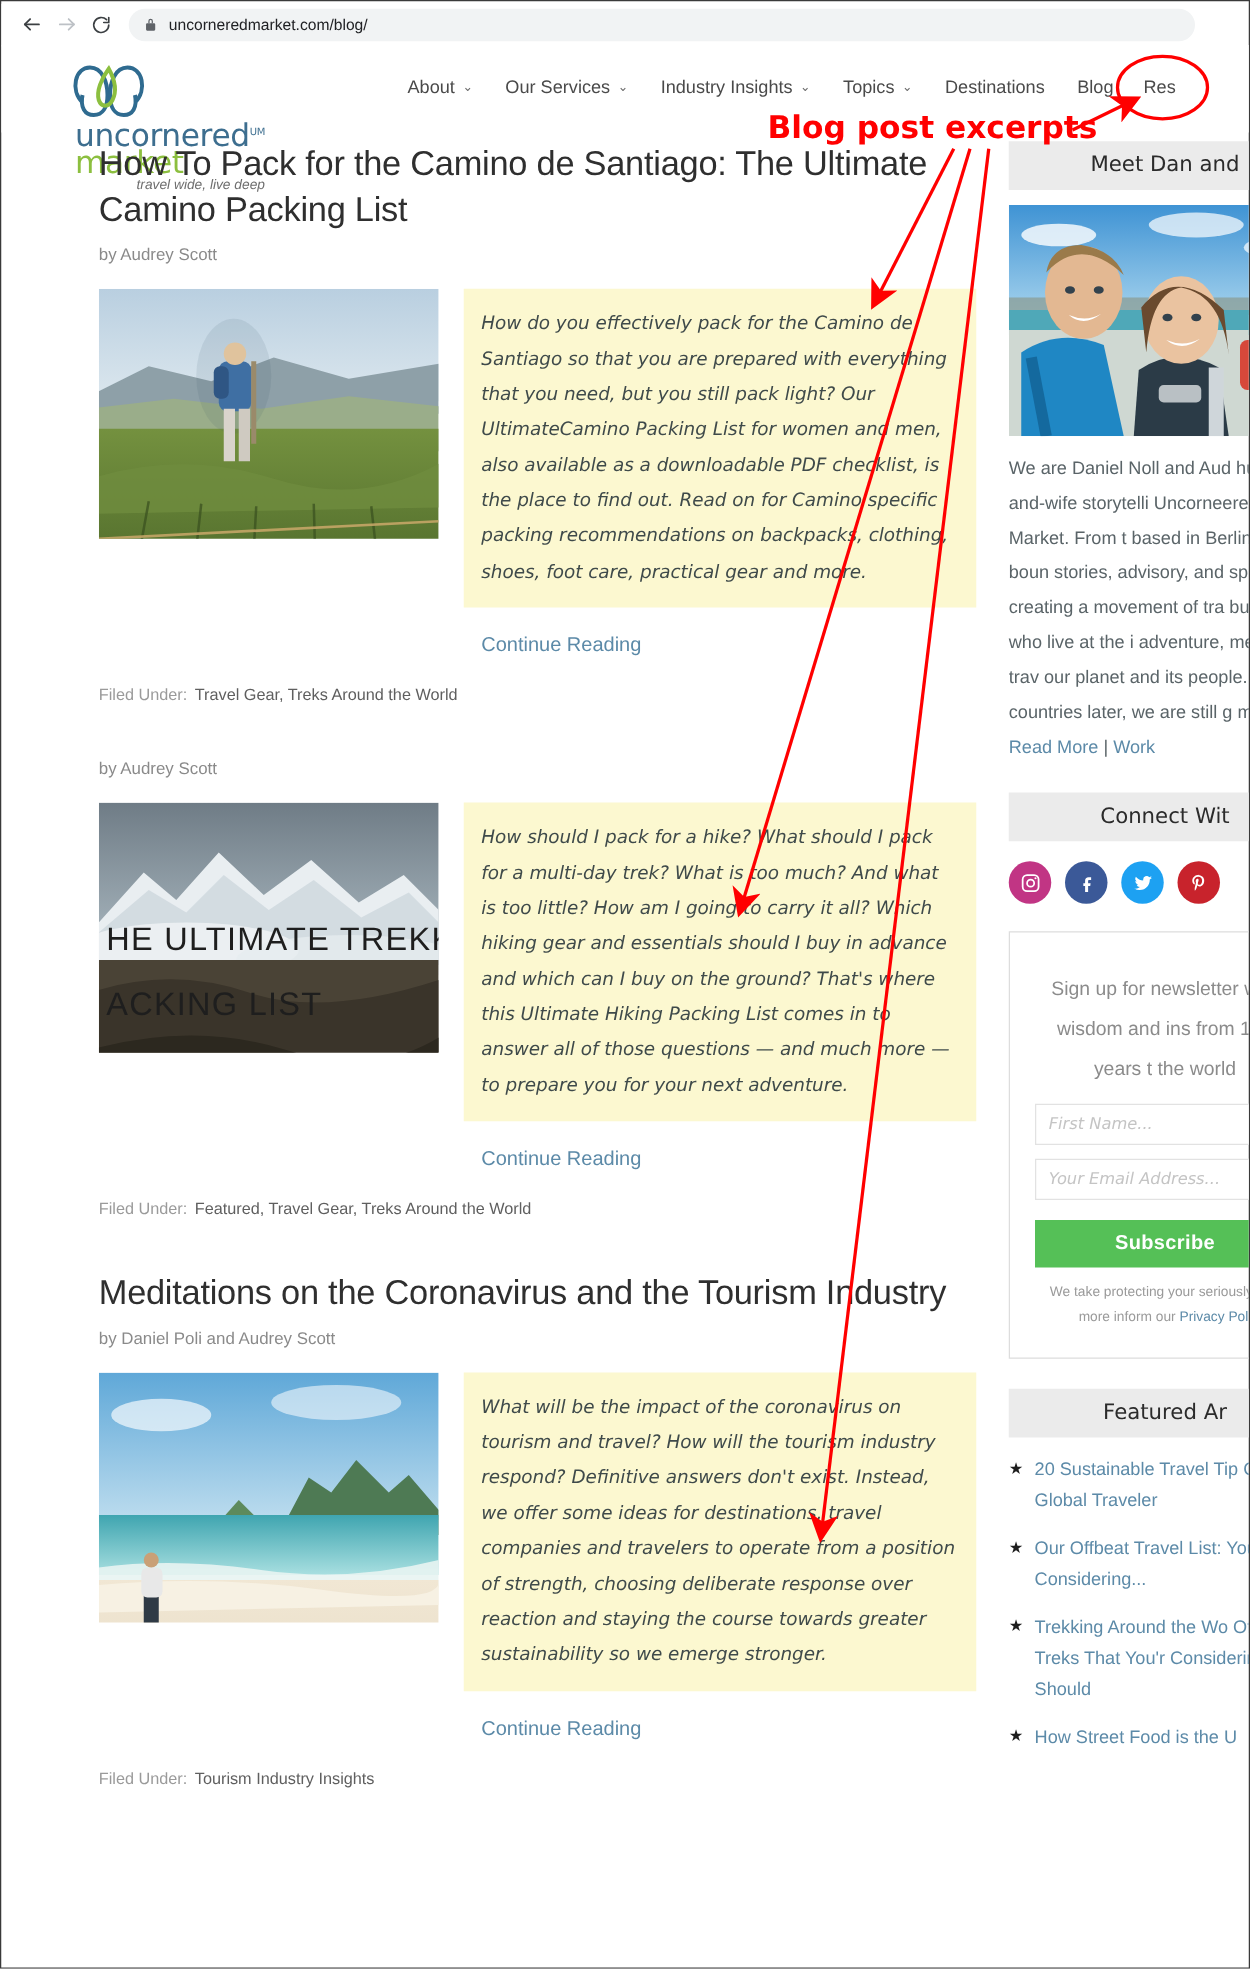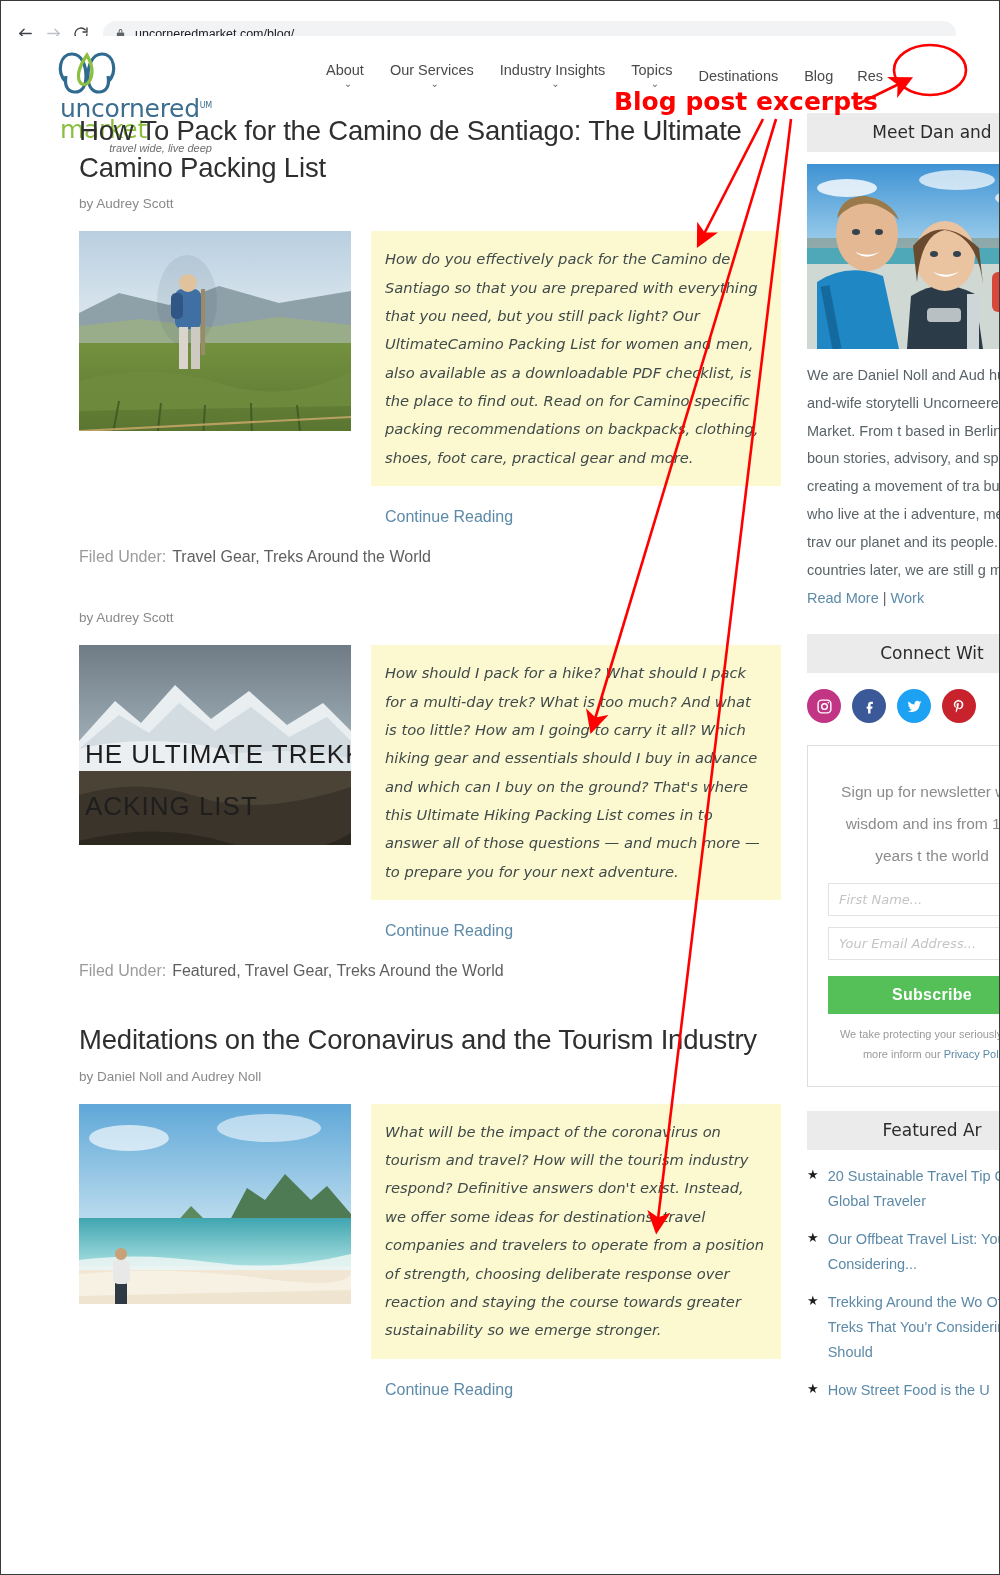--- a/index.html
+++ b/index.html
@@ -12,21 +12,21 @@
   #page {
     position: relative;
     width: 1000px; height: 1575px;
     background: #fff;
     border: 1px solid #3a3a3a;
     overflow: hidden;
   }
 
   
   .chrome {
-    position: absolute; top: 16px; left: 0;
+    position: absolute; top: 2px; left: 0;
     width: 971px; height: 34px;
     background: #ffffff;
     border-bottom: 1px solid #d8d8d8;
     display: flex; align-items: center;
     padding: 0 10px;
   }
   .nav-btn {
     width: 28px; height: 28px;
     display: flex; align-items: center; justify-content: center;
     color: #3c4043; font-size: 17px;
@@ -67,21 +67,20 @@
     margin-top: 1px; text-align: right;
   }
   .mainnav {
     position: absolute; left: 325px; top: 26px;
     display: flex; align-items: center;
     font-size: 14.5px; color: #4a4a4a;
   }
   .mainnav .navitem {
     margin-right: 26px; display: flex; align-items: center;
     white-space: nowrap;
-    flex-direction: column;
   }
   .caret { margin-left: 6px; font-size: 10px; color: #6a6a6a; }
 
   
   .content {
     position: absolute; top: 112px; left: 0;
     width: 790px;
   }
   .post { position: relative; padding: 0 10px 0 78px; }
   .post-title {
@@ -106,21 +105,21 @@
     font-style: italic;
     font-size: 14.7px; line-height: 1.93;
     color: #3f4a4a;
     font-family: "DejaVu Sans", sans-serif;
   }
   .continue {
     margin-top: 22px; margin-left: 14px;
     color: #5c8aa8; font-size: 16px;
   }
   .filed {
-    margin-top: 22px; font-size: 16px; color: #9a9a9a;
+    margin-top: 22px; font-size: 13px; color: #9a9a9a;
   }
   .filed b { color: #5f5f5f; font-weight: 400; margin-left: 6px; }
 
   
   .sidebar {
     position: absolute; top: 112px; left: 806px;
     width: 250px;
   }
   .side-head {
     background: #ebebeb;
@@ -365,21 +364,21 @@
           <div class="continue">Continue Reading</div>
         </div>
       </div>
       <div class="filed">
         <span>Filed Under:</span><b>Featured, Travel Gear, Treks Around the World</b>
       </div>
     </div>
 
     <div class="post" style="margin-top:42px;">
       <h1 class="post-title">Meditations on the Coronavirus and the Tourism Industry</h1>
-      <div class="post-byline">by Daniel Noll and Audrey Noll</div>
+      <div class="post-byline">by Daniel Poli and Audrey Scott</div>
       <div class="post-body">
         <div class="thumb">
           <svg class="ph" viewBox="0 0 272 280" preserveAspectRatio="none">
             <defs>
               <linearGradient id="sky3" x1="0" y1="0" x2="0" y2="1">
                 <stop offset="0" stop-color="#5fa8d8"></stop>
                   <stop offset="1" stop-color="#bcdcee"></stop>
               </linearGradient>
               <linearGradient id="sea3" x1="0" y1="0" x2="0" y2="1">
                 <stop offset="0" stop-color="#3fa5b0"></stop>
@@ -407,20 +406,23 @@
             <g stroke="#6aa84f" stroke-width="2.4" fill="none" opacity=".9">
               <path d="M238 248 C232 242, 234 232, 241 232 C247 232, 249 240, 249 246 C249 252, 246 255, 242 255 C238 255, 236 252, 237 248"></path>
               <path d="M262 248 C268 242, 266 232, 259 232 C253 232, 251 240, 251 246 C251 252, 254 255, 258 255 C262 255, 264 252, 263 248"></path>
             </g>
           </svg>
         </div>
         <div class="excerpt-col">
           <div class="excerpt">What will be the impact of the coronavirus on tourism and travel? How will the tourism industry respond? Definitive answers don't exist. Instead, we offer some ideas for destinations, travel companies and travelers to operate from a position of strength, choosing deliberate response over reaction and staying the course towards greater sustainability so we emerge stronger.</div>
           <div class="continue">Continue Reading</div>
         </div>
+      </div>
+      <div class="filed">
+        <span>Filed Under:</span><b>Tourism Industry Insights</b>
       </div>
     </div>
   </div>
 
   <div class="sidebar">
 
     <div class="side-head">Meet Dan and</div>
 
     <div class="side-photo">
       <svg class="ph" viewBox="0 0 250 185" preserveAspectRatio="none">

